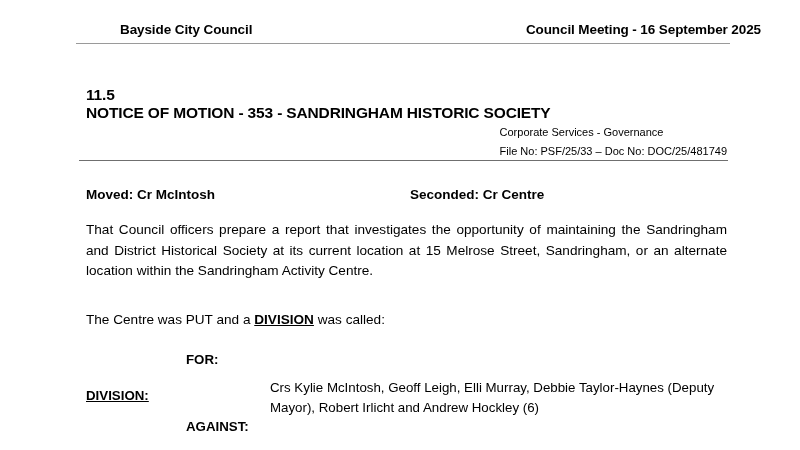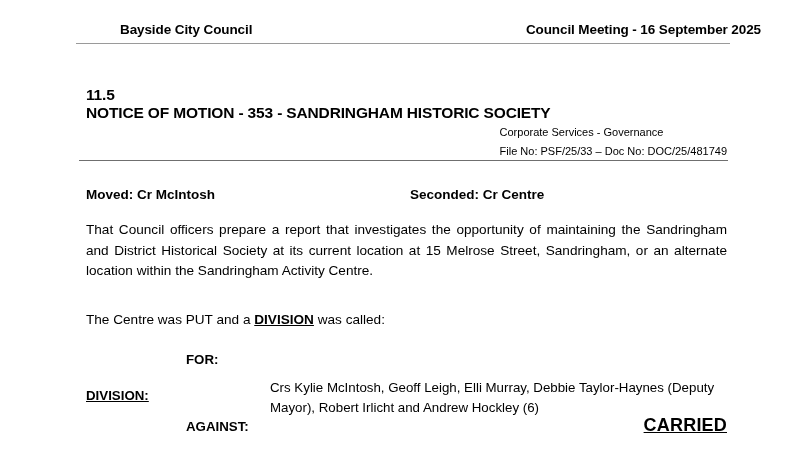--- a/index.html
+++ b/index.html
@@ -197,15 +197,14 @@
       <span class="col-division u">DIVISION:</span>
       <span class="col-side">FOR:</span>
       <span class="col-names">Crs Kylie McIntosh, Geoff Leigh, Elli Murray, Debbie Taylor-Haynes (Deputy Mayor), Robert Irlicht and Andrew Hockley (6)</span>
     </div>
     <div class="division-row">
       <span class="col-division"></span>
       <span class="col-side">AGAINST:</span>
     </div>
   </div>
 
-  <div class="result">CARRIED</div>
 
 </div>
 
 </body></html>

